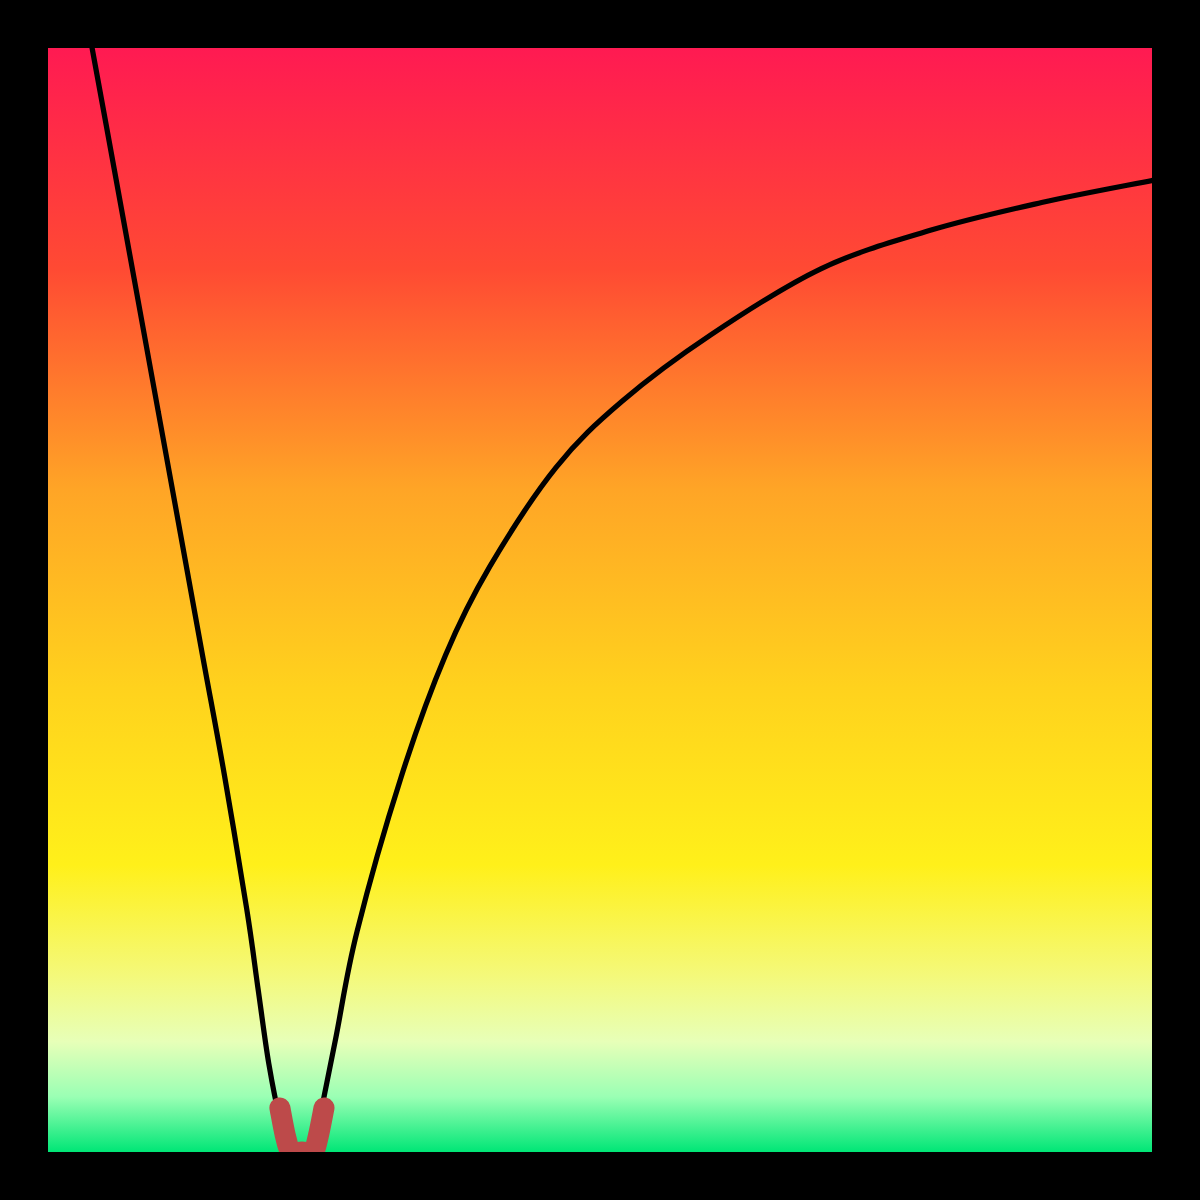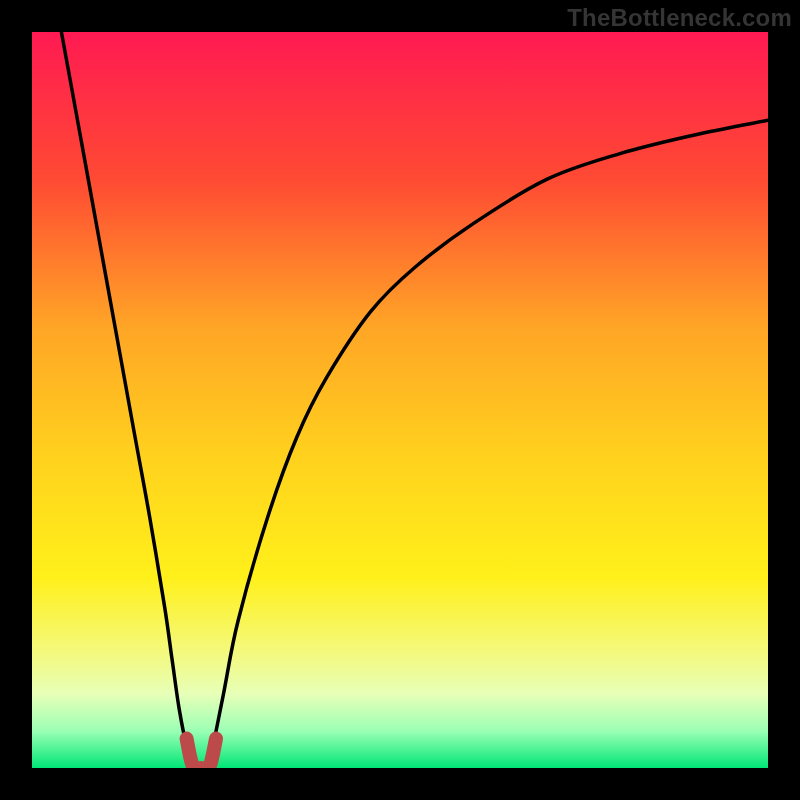--- a/index.html
+++ b/index.html
@@ -69,15 +69,14 @@
     </svg>
 
     <svg class="curves" viewBox="0 0 736 736" preserveAspectRatio="none">
       <path id="path-left" fill="none" stroke-width="3.5" stroke-linecap="round" stroke-linejoin="round" d="M 29.4 0.0 C 31.9 13.5, 39.3 54.0, 44.2 81.0 C 49.1 107.9, 54.0 134.9, 58.9 161.9 C 63.8 188.9, 68.7 215.9, 73.6 242.9 C 78.5 269.9, 83.4 296.9, 88.3 323.8 C 93.2 350.8, 98.1 377.8, 103.0 404.8 C 107.9 431.8, 112.9 457.5, 117.8 485.8 C 122.7 514.0, 128.8 550.8, 132.5 574.1 C 136.2 597.4, 137.4 608.4, 139.8 625.6 C 142.3 642.8, 144.7 662.4, 147.2 677.1 C 149.7 691.8, 152.1 704.1, 154.6 713.9 C 157.0 723.7, 160.7 732.3, 161.9 736.0" stroke="#000000"></path>
       <path id="path-right" fill="none" stroke-width="3.5" stroke-linecap="round" stroke-linejoin="round" d="M 176.6 736.0 C 179.1 723.7, 186.5 686.9, 191.4 662.4 C 196.3 637.9, 198.7 618.2, 206.1 588.8 C 213.4 559.4, 225.7 516.4, 235.5 485.8 C 245.3 455.1, 255.1 428.1, 265.0 404.8 C 274.8 381.5, 282.1 366.8, 294.4 345.9 C 306.7 325.1, 323.8 298.1, 338.6 279.7 C 353.3 261.3, 365.5 250.2, 382.7 235.5 C 399.9 220.8, 419.5 206.1, 441.6 191.4 C 463.7 176.6, 490.7 158.9, 515.2 147.2 C 539.7 135.5, 564.3 128.8, 588.8 121.4 C 613.3 114.1, 637.9 108.6, 662.4 103.0 C 686.9 97.5, 723.7 90.8, 736.0 88.3" stroke="#000000"></path>
       <path id="path-marker" fill="none" stroke-width="14" stroke-linecap="round" stroke-linejoin="round" d="M 154.6 706.6 C 155.2 709.6, 157.0 720.1, 158.2 725.0 C 159.5 729.9, 160.1 734.2, 161.9 736.0 C 163.8 737.8, 166.8 736.0, 169.3 736.0 C 171.7 736.0, 174.8 737.8, 176.6 736.0 C 178.5 734.2, 179.1 729.9, 180.3 725.0 C 181.5 720.1, 183.4 709.6, 184.0 706.6" stroke="#bd4a4a"></path>
     </svg>
 
   </div>
 
-  <div class="watermark">TheBottleneck.com</div>
 
 </div>
 
 </body></html>

